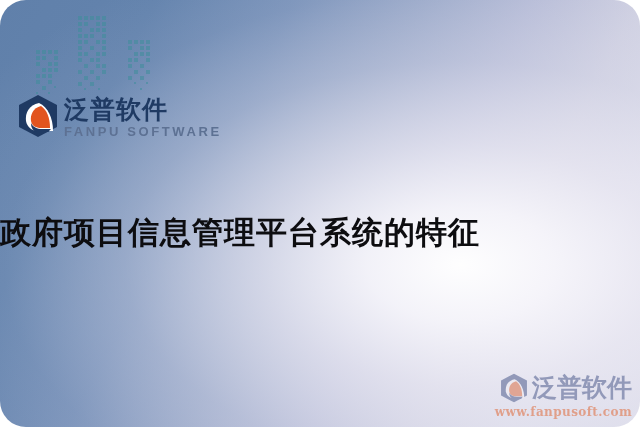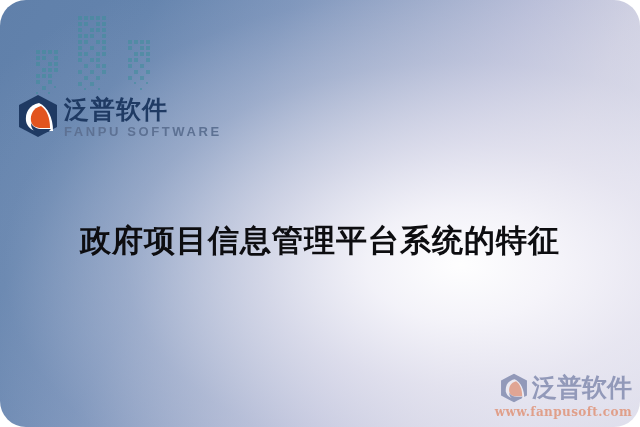--- a/index.html
+++ b/index.html
@@ -78,23 +78,22 @@
     font-weight: 700;
     letter-spacing: 2.6px;
     color: #5d7193;
     font-family: "Liberation Sans", sans-serif;
   }
 
   
   #headline {
     position: absolute;
     left: 0;
-    top: 219px;
+    top: 211px;
     width: 640px;
-    text-align: center;
     font-family: "DejaVu Serif", "Liberation Serif", serif;
     font-size: 31px;
     line-height: 42px;
     font-weight: 700;
     color: #0d0d10;
     letter-spacing: 1px;
     white-space: nowrap;
   }
 
   

